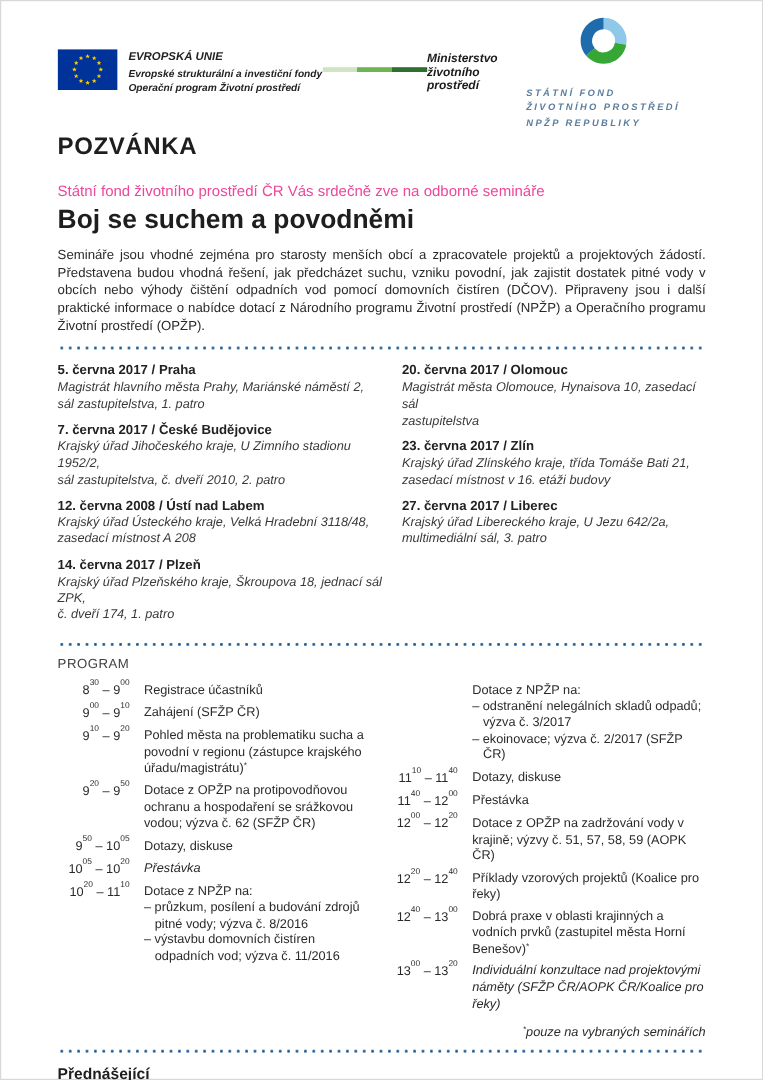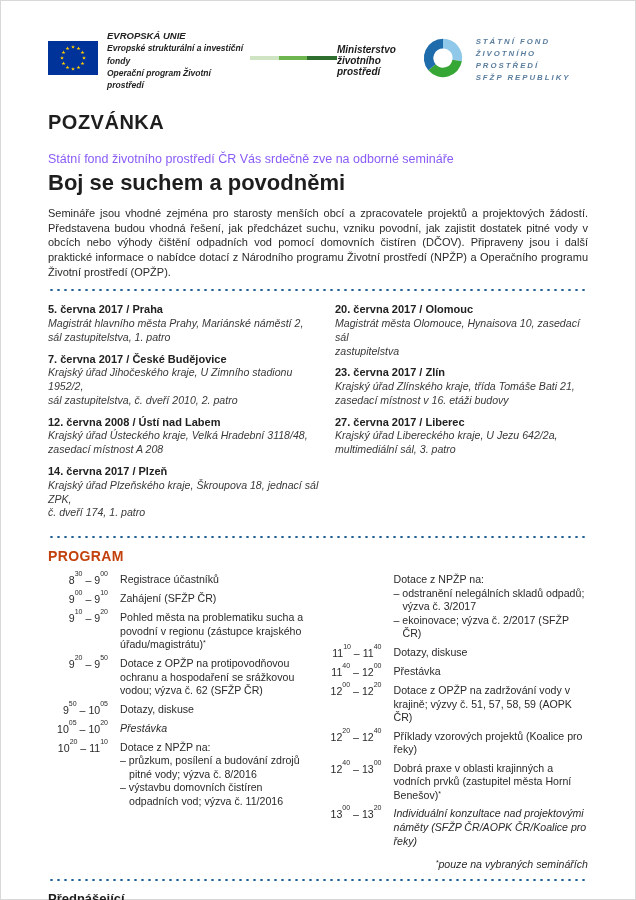--- a/index.html
+++ b/index.html
@@ -7,43 +7,43 @@
   .page{box-sizing:border-box;width:636px;height:900px;border:1px solid #d8d8d8;padding:30px 47px 0 47px;}
 
   
   .hdr{display:flex;align-items:center;justify-content:flex-start;height:58px;font-style:italic;}
   .eu{display:flex;align-items:center;gap:9px;}
   .eu-text{font-size:8.5px;line-height:1.45;font-weight:700;color:#222;}
   .eu-text .l1{font-size:9.5px;}
   .ministry{display:flex;flex-direction:row;align-items:center;width:170px;}
   .min-bar{width:160px;height:4px;margin-bottom:5px;background:linear-gradient(to right,#cfe4c2 0 33%,#6db54e 33% 66%,#2e6f2f 66% 100%);}
   .min-label{font-size:10px;font-weight:700;color:#1a1a1a;}
-  .sfzp{display:flex;align-items:center;gap:10px;}
+  .sfzp{display:flex;align-items:center;gap:10px;flex-direction:column;}
   .sfzp-text{font-size:7.8px;line-height:1.55;letter-spacing:2px;color:#5b7e9e;font-weight:700;}
 
   
   .pozvanka{margin-top:22px;font-size:20px;font-weight:700;letter-spacing:.5px;color:#1f1e1e;}
-  .lead{margin-top:18px;font-size:12.5px;color:#8b5cf6;}
+  .lead{margin-top:18px;font-size:12.5px;color:#ec4899;}
   .main-title{margin-top:4px;font-size:22px;font-weight:700;color:#1f1e1e;}
   .intro{margin-top:10px;font-size:11px;font-weight:400;line-height:1.33;text-align:justify;color:#2b2a29;}
 
   .dots{height:4px;background-image:radial-gradient(circle,#1e5e95 1.05px,rgba(0,0,0,0) 1.25px);background-size:7px 4px;background-repeat:repeat-x;background-position:left center;}
   .dots.m1{margin:9px 0 10px;}
   .dots.m2{margin:8px 0 9px;}
 
   
   .sem-grid{display:flex;gap:13px;}
   .sem-col{width:275px;}
   .sem-col.right{width:254px;}
   .sem-item{margin-bottom:7px;}
   .sem-title{font-size:11px;font-weight:700;line-height:1.35;color:#232222;}
   .sem-line{font-size:10.6px;line-height:1.3;color:#3a3938;font-style:italic;}
 
   
-  .prog-heading{font-size:14px;font-weight:700;letter-spacing:.4px;margin:2px 0 9px;color:#c2410c;}
+  .prog-heading{font-size:11px;font-weight:400;letter-spacing:.4px;margin:2px 0 9px;color:#404040;}
   .prog-grid{display:flex;gap:15px;padding-left:8px;}
   .prog-col{width:262px;}
   .prog-row{display:flex;margin-bottom:5px;font-size:10.6px;line-height:1.28;}
   .prog-time{width:52px;text-align:right;flex:0 0 52px;white-space:nowrap;color:#2b2a29;}
   .prog-time sup,.ast{font-size:7px;position:relative;top:-3px;}
   .prog-text{margin-left:12px;flex:1;color:#2b2a29;}
   .prog-text.it{font-style:italic;}
   .prog-bullet{padding-left:9px;text-indent:-9px;}
   .footnote{margin-top:10px;font-size:10.6px;font-style:italic;text-align:right;color:#2b2a29;}
 
@@ -90,21 +90,21 @@
       <span>
         <svg width="46" height="46" viewBox="0 0 48 48">
           <path d="M 24 9 A 15 15 0 0 1 38.77 26.6" fill="none" stroke="#8fc8e8" stroke-width="10"></path>
           <path d="M 38.77 26.6 A 15 15 0 0 1 12.51 33.64" fill="none" stroke="#36a635" stroke-width="10"></path>
           <path d="M 12.51 33.64 A 15 15 0 0 1 24 9" fill="none" stroke="#1f6cac" stroke-width="10"></path>
         </svg>
       </span>
       <div class="sfzp-text">
         <div>STÁTNÍ FOND</div>
         <div>ŽIVOTNÍHO PROSTŘEDÍ</div>
-        <div>SFŽP REPUBLIKY</div>
+        <div>NPŽP REPUBLIKY</div>
       </div>
     </div>
   </div>
 
   <div class="pozvanka">POZVÁNKA</div>
   <div class="lead">Státní fond životního prostředí ČR Vás srdečně zve na odborné semináře</div>
   <div class="main-title">Boj se suchem a povodněmi</div>
   <div class="intro">Semináře jsou vhodné zejména pro starosty menších obcí a zpracovatele projektů a projektových žádostí. Představena budou vhodná řešení, jak předcházet suchu, vzniku povodní, jak zajistit dostatek pitné vody v obcích nebo výhody čištění odpadních vod pomocí domovních čistíren (DČOV). Připraveny jsou i další praktické informace o nabídce dotací z Národního programu Životní prostředí (NPŽP) a Operačního programu Životní prostředí (OPŽP).</div>
 
   <div class="dots m1"></div>

